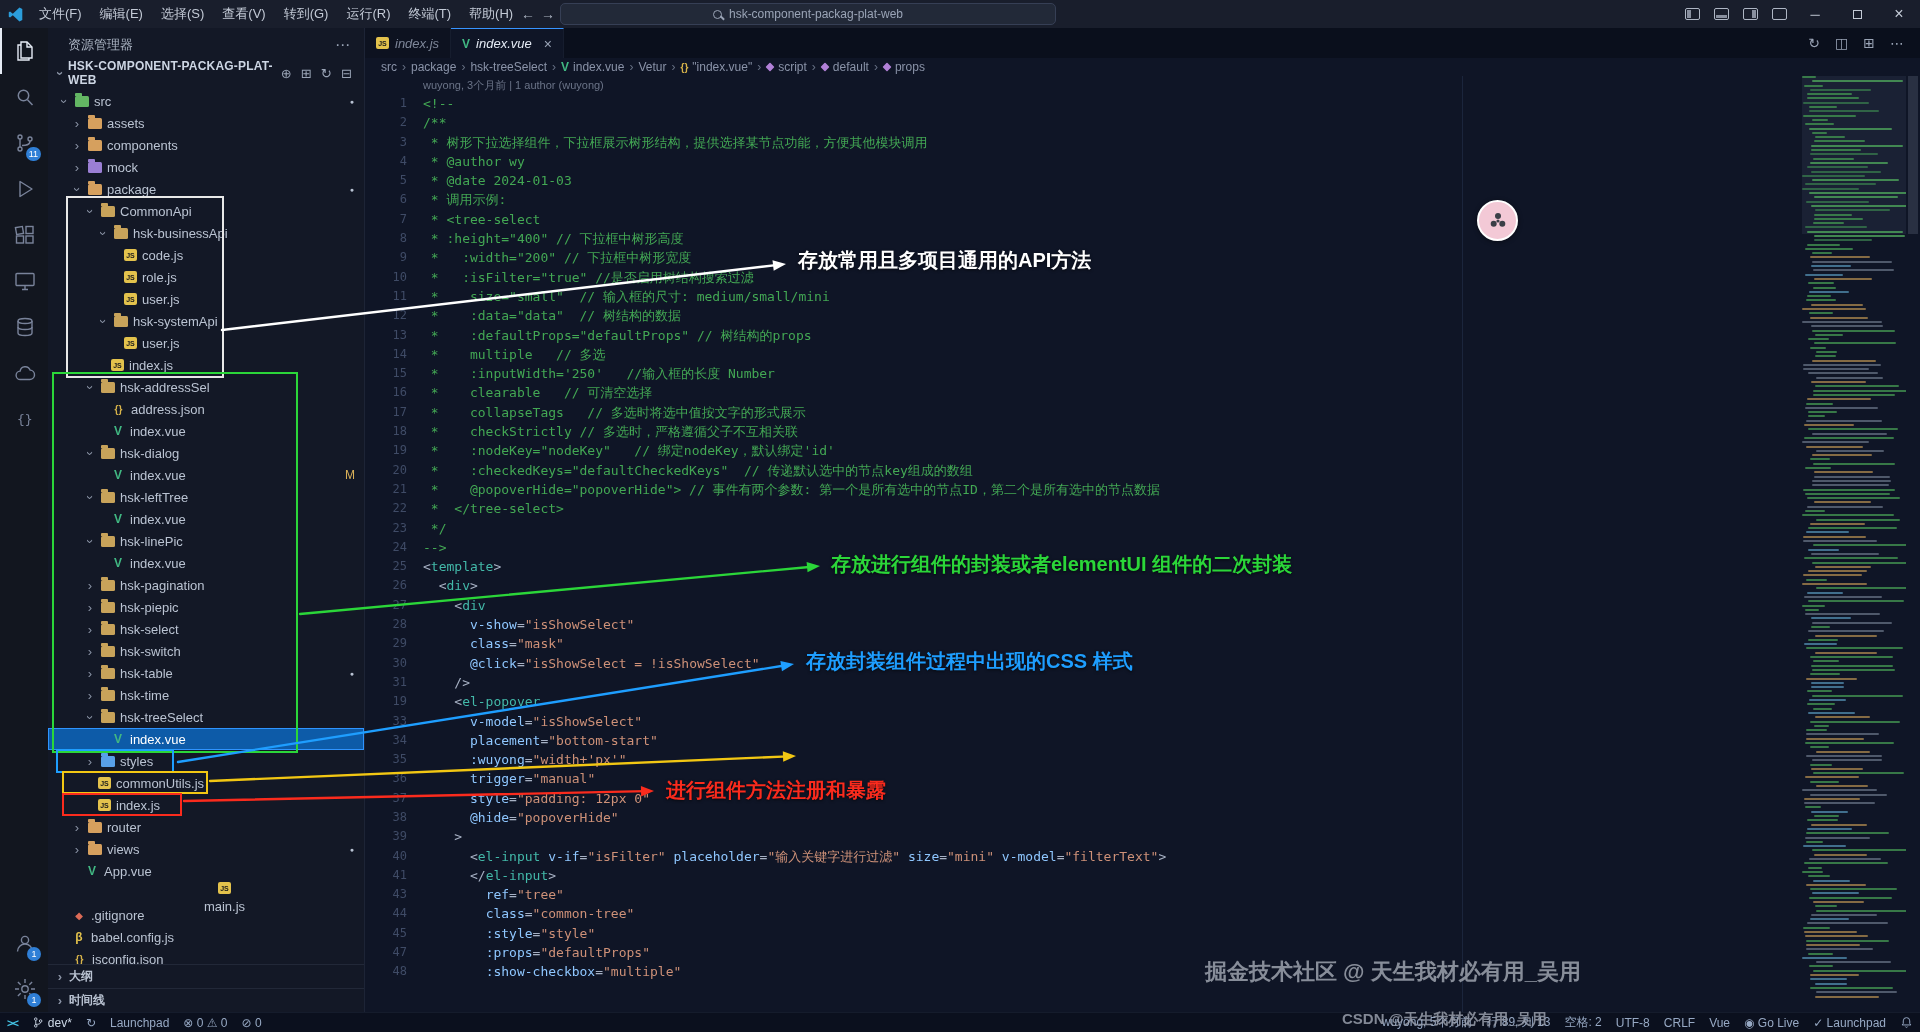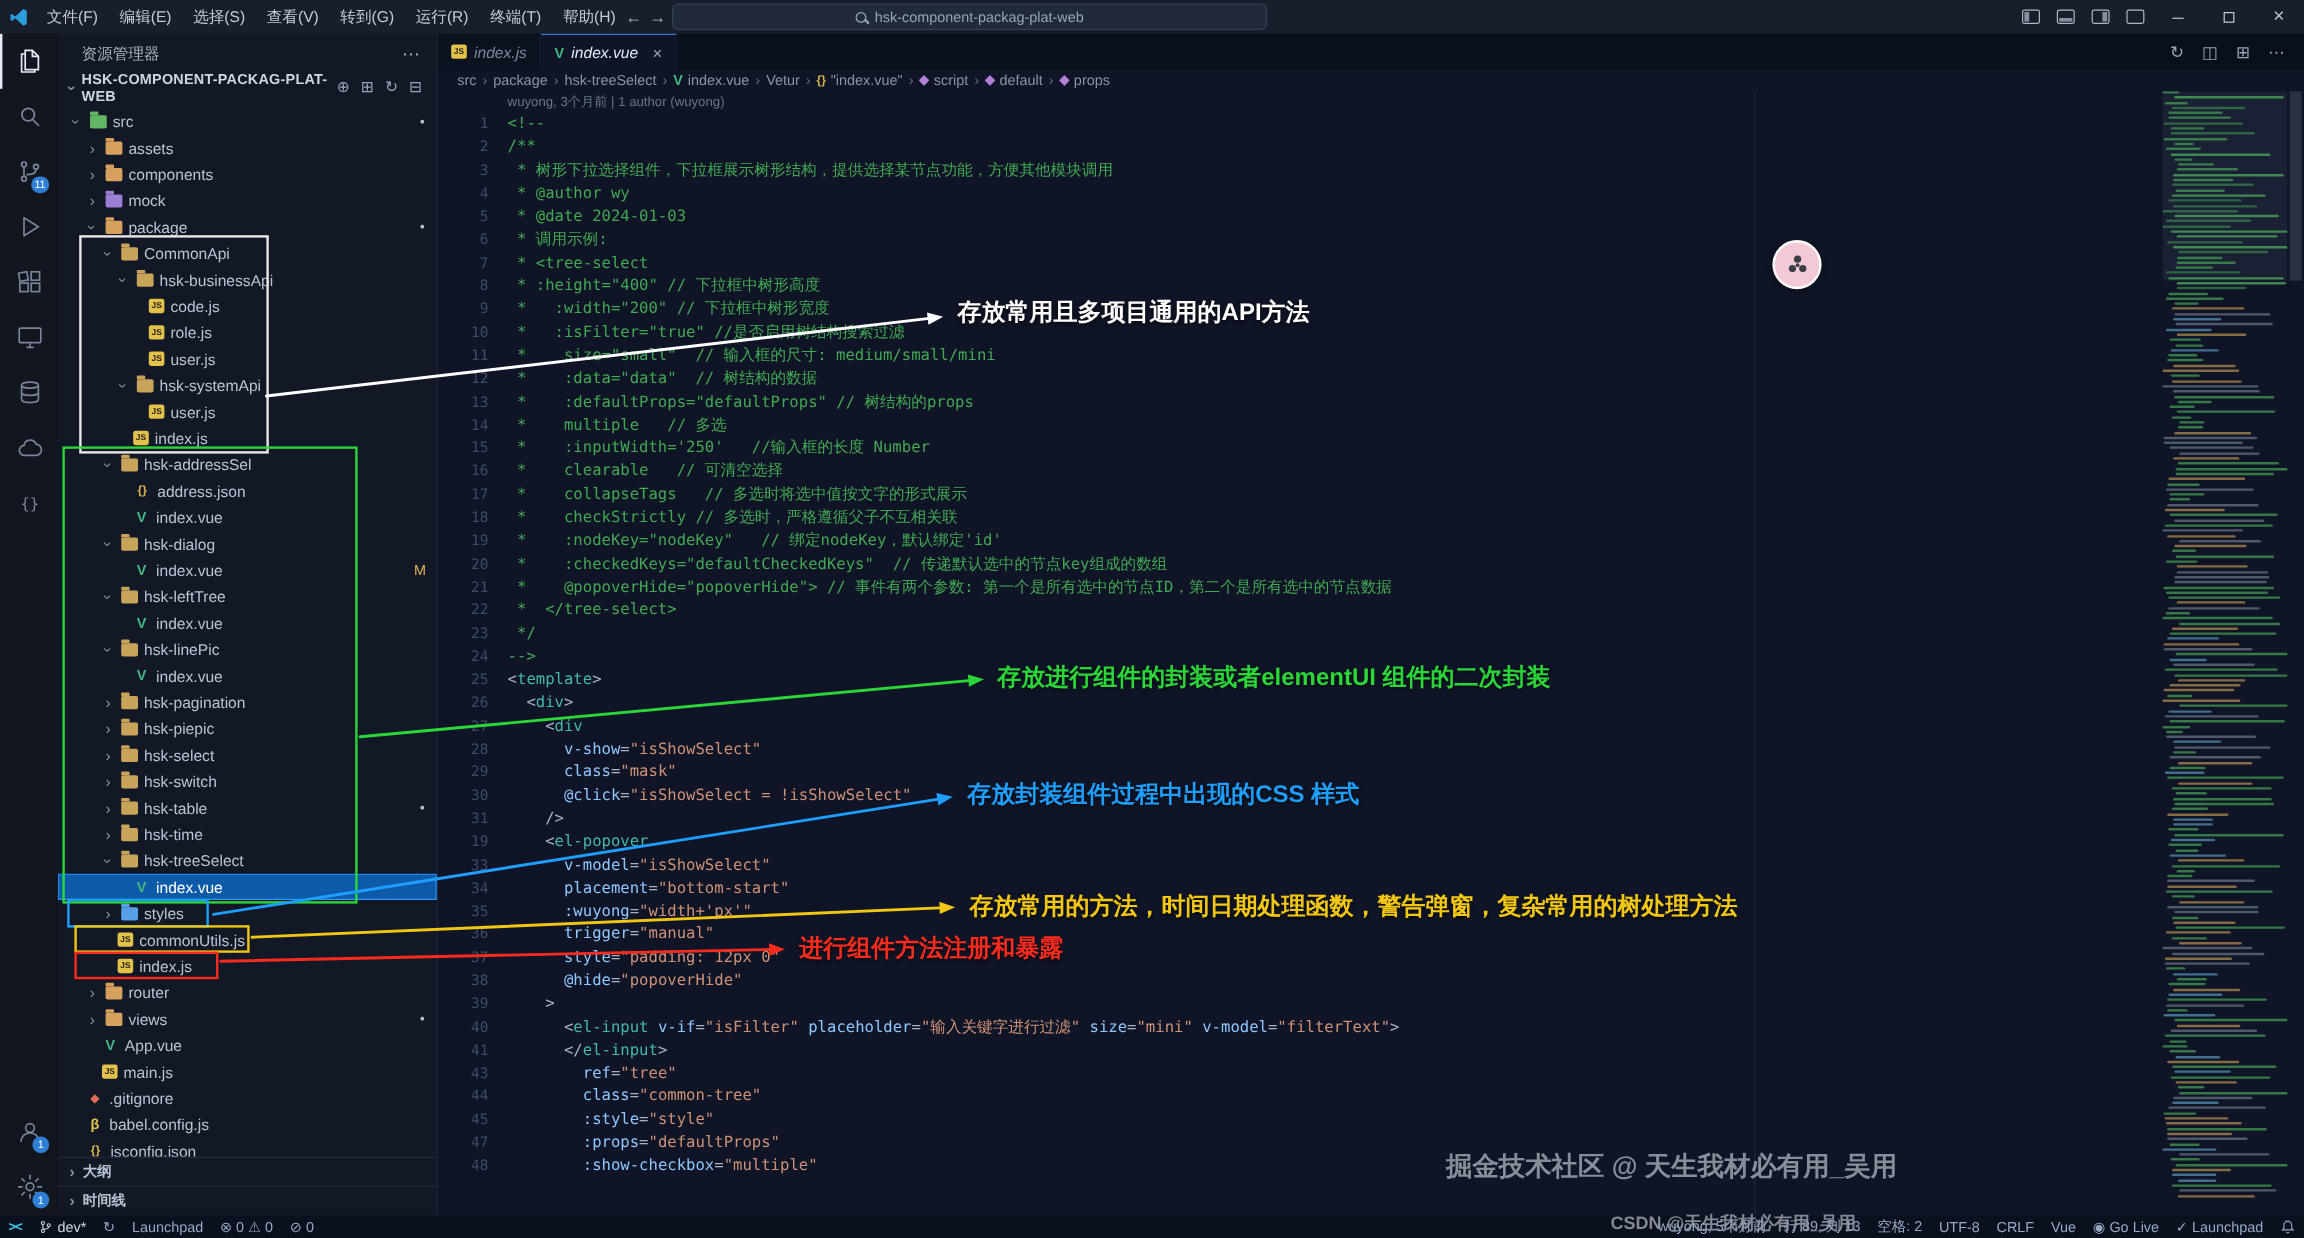--- a/index.html
+++ b/index.html
@@ -443,21 +443,21 @@
           <span class="ficon folder" style="background: rgb(214, 160, 94);"></span>
           <span class="tlabel">views</span>
           <span class="tspace"></span>
           <span class="tdot">●</span>
         </div>
         <div class="trow" style="padding-left: 37px;">
           <span class="ficon vue">V</span>
           <span class="tlabel">App.vue</span>
           <span class="tspace"></span>
         </div>
-        <div class="trow" style="padding-left: 37px;">
+        <div class="trow" style="padding-left: 37px; flex-direction: column;">
           <span class="ficon js">JS</span>
           <span class="tlabel">main.js</span>
           <span class="tspace"></span>
         </div>
         <div class="trow" style="padding-left: 24px;">
           <span class="ficon git">◆</span>
           <span class="tlabel">.gitignore</span>
           <span class="tspace"></span>
         </div>
         <div class="trow" style="padding-left: 24px;">
@@ -909,15 +909,14 @@
       <polygon points="654,791 640.8923282455071,786.0777097630807 641.1135547730091,796.4753565556741" fill="#fb2b1d"></polygon>
     </svg>
 <div class="hl-box" style="left: 66px; top: 196px; width: 158px; height: 182px; border-color: rgb(232, 232, 232);"></div>
     <div class="hl-box" style="left: 52px; top: 372px; width: 246px; height: 381px; border-color: rgb(43, 214, 57);"></div>
     <div class="hl-box" style="left: 56px; top: 749px; width: 118px; height: 24px; border-color: rgb(30, 158, 255);"></div>
     <div class="hl-box" style="left: 62px; top: 771px; width: 146px; height: 23px; border-color: rgb(242, 199, 19);"></div>
     <div class="hl-box" style="left: 62px; top: 793px; width: 120px; height: 23px; border-color: rgb(251, 43, 29);"></div>
     <div class="annotation-text" style="left: 798px; top: 247px; color: rgb(255, 255, 255);">存放常用且多项目通用的API方法</div>
     <div class="annotation-text" style="left: 831px; top: 551px; color: rgb(43, 214, 57);">存放进行组件的封装或者elementUI 组件的二次封装</div>
     <div class="annotation-text" style="left: 806px; top: 648px; color: rgb(30, 158, 255);">存放封装组件过程中出现的CSS 样式</div>
-    <div class="annotation-text" style="left: 808px; top: 742px; color: rgb(242, 199, 19);">存放常用的方法，时间日期处理函数，警告弹窗，复杂常用的树处理方法</div>
     <div class="annotation-text" style="left: 666px; top: 777px; color: rgb(251, 43, 29);">进行组件方法注册和暴露</div>
   </div>
 
 </body></html>

